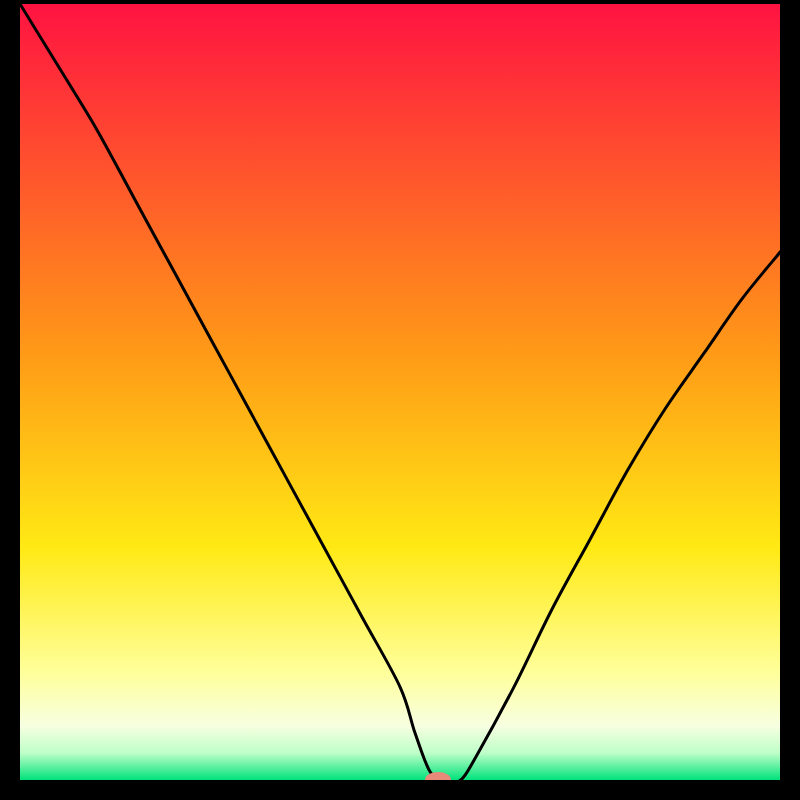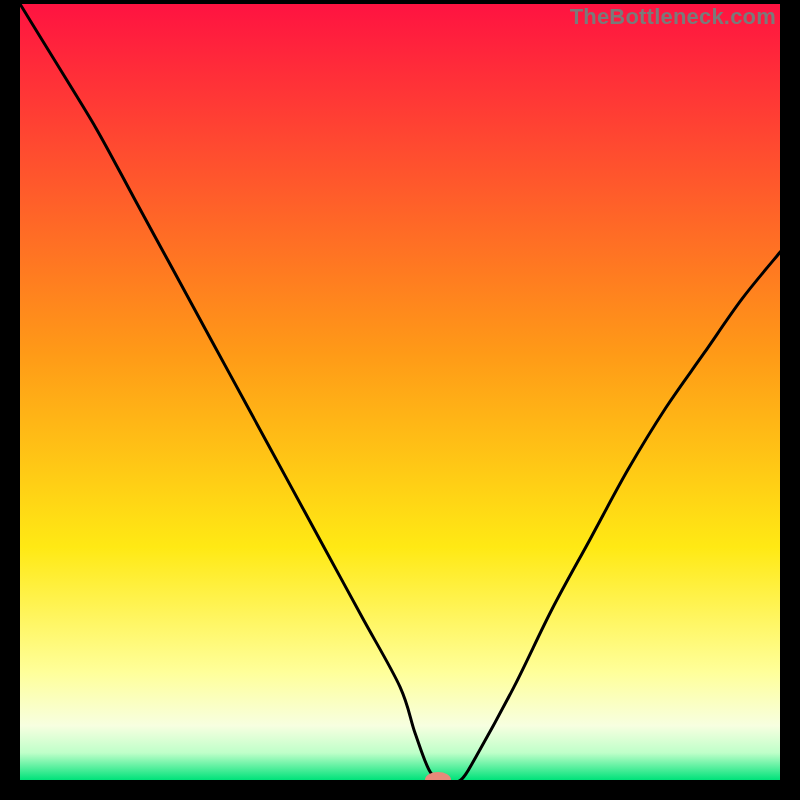--- a/index.html
+++ b/index.html
@@ -58,14 +58,13 @@
             <stop offset="96.50%" stop-color="#bfffc9"></stop>
             <stop offset="100.00%" stop-color="#00e27a"></stop>
           </linearGradient>
       </defs>
       <rect id="bg-rect" x="0" y="0" width="760" height="776" fill="url(#bg-grad)"></rect>
       <path id="curve-path" fill="none" stroke="#000000" stroke-width="3" stroke-linecap="round" stroke-linejoin="round" d="M0.00,0.00 C50.67,82.77 63.33,102.17 76.00,124.16 C88.67,146.15 101.33,170.72 114.00,194.00 C126.67,217.28 139.33,240.56 152.00,263.84 C164.67,287.12 177.33,310.40 190.00,333.68 C202.67,356.96 215.33,380.24 228.00,403.52 C240.67,426.80 253.33,450.08 266.00,473.36 C278.67,496.64 291.33,519.92 304.00,543.20 C316.67,566.48 329.33,589.76 342.00,613.04 C354.67,636.32 371.13,663.48 380.00,682.88 C388.87,702.28 390.13,715.21 395.20,729.44 C400.27,743.67 405.33,760.48 410.40,768.24 C415.47,776.00 420.53,774.71 425.60,776.00 C430.67,777.29 435.73,779.88 440.80,776.00 C445.87,772.12 447.13,768.24 456.00,752.72 C464.87,737.20 481.33,707.45 494.00,682.88 C506.67,658.31 519.33,629.85 532.00,605.28 C544.67,580.71 557.33,558.72 570.00,535.44 C582.67,512.16 595.33,487.59 608.00,465.60 C620.67,443.61 633.33,422.92 646.00,403.52 C658.67,384.12 671.33,367.31 684.00,349.20 C696.67,331.09 709.33,311.69 722.00,294.88 C734.67,278.07 753.67,256.08 760.00,248.32 C766.33,240.56 760.00,248.32 760.00,248.32"></path>
       <ellipse id="optimum-marker" fill="#e88a7a" cx="418.00" cy="776.00" rx="13" ry="8"></ellipse>
     </svg>
   </div>
 
-  <div class="watermark">TheBottleneck.com</div>
 </div>
 
 </body></html>

